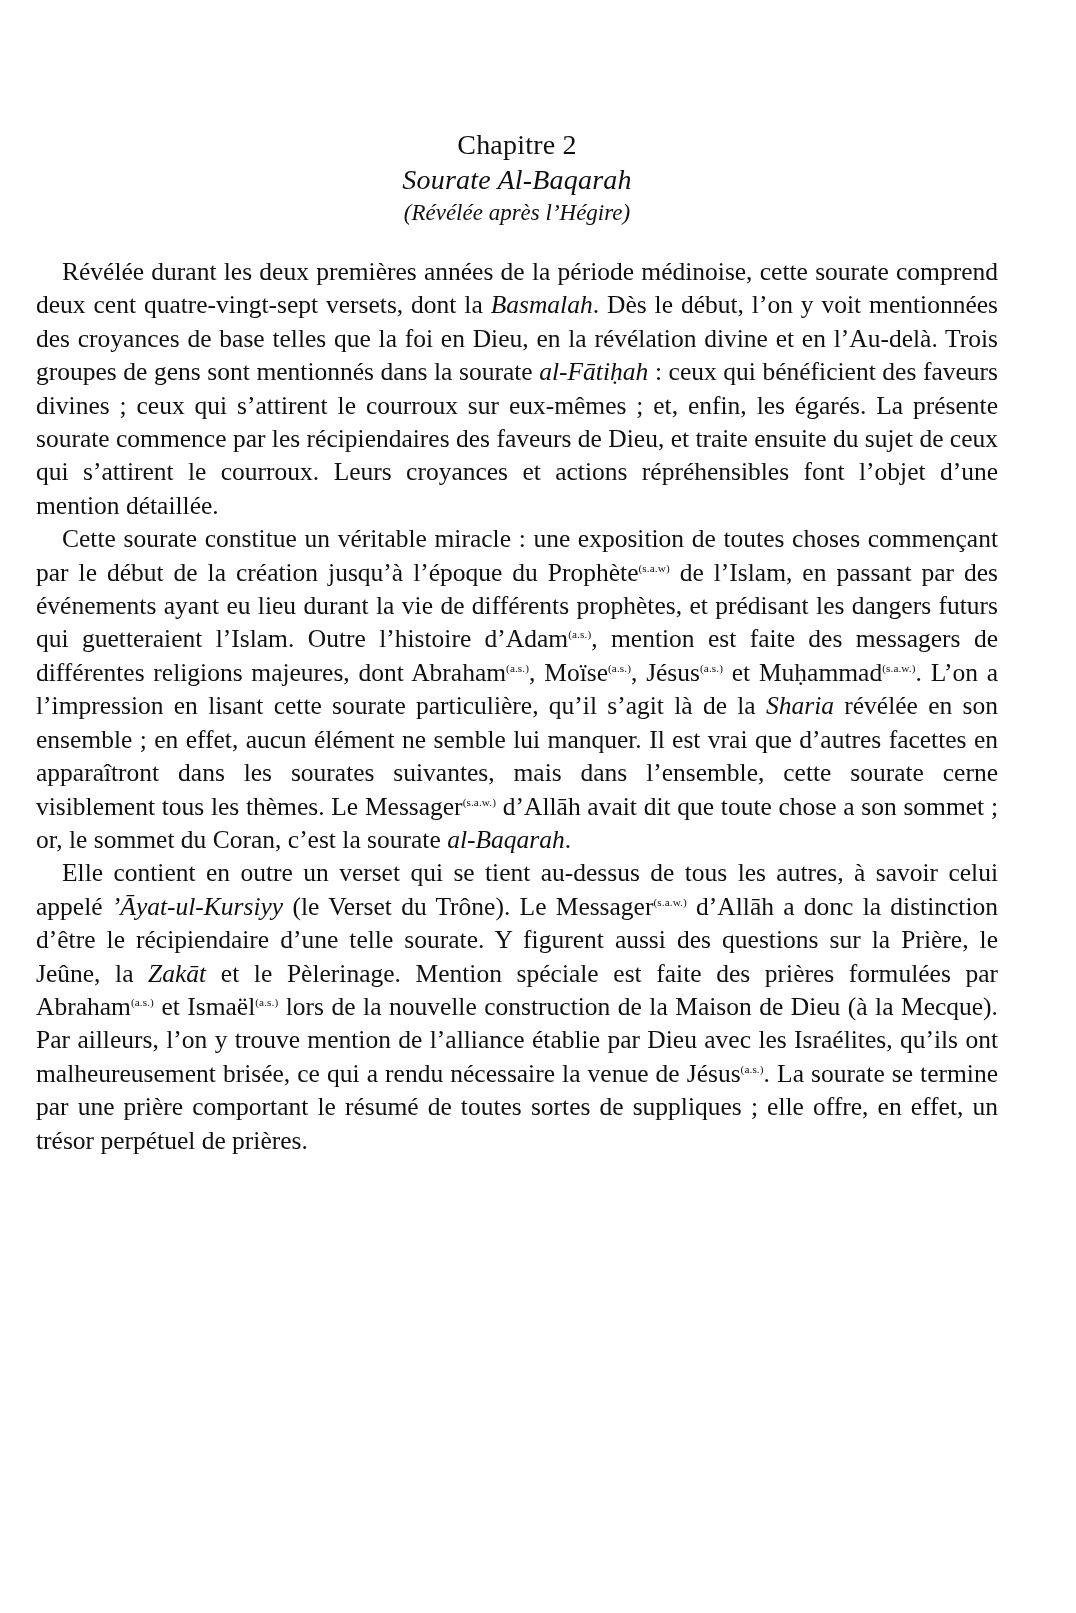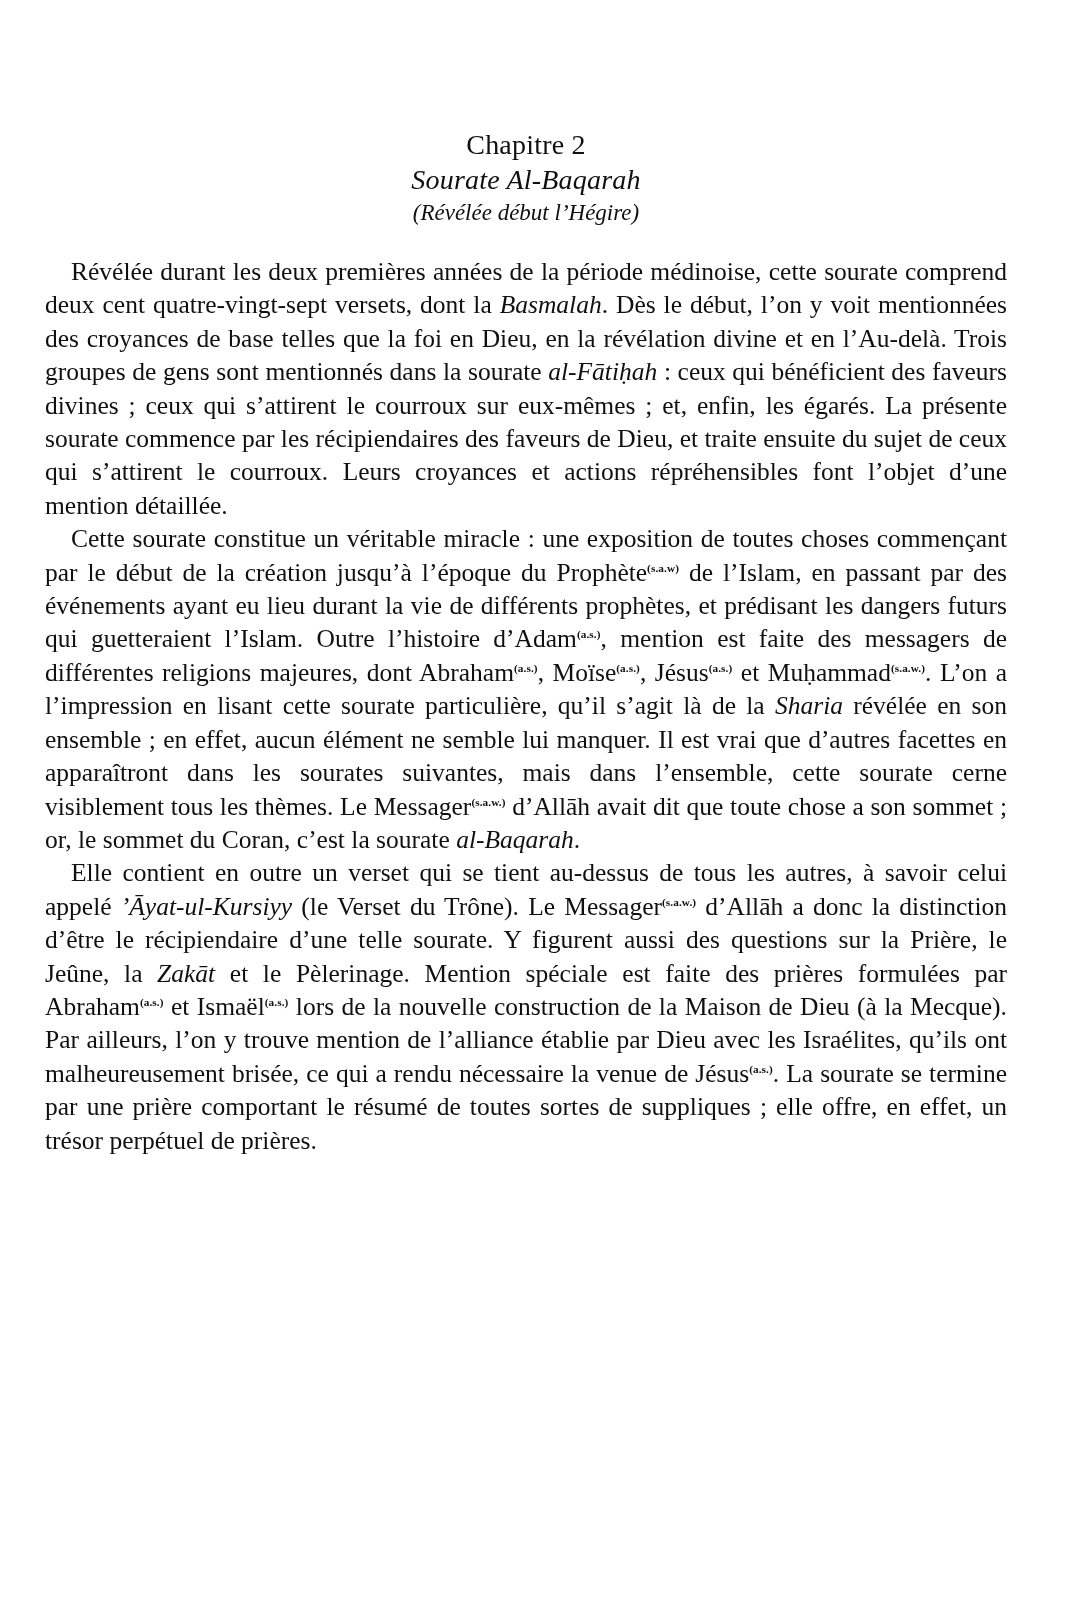--- a/index.html
+++ b/index.html
@@ -17,21 +17,21 @@
   .page {
     position: relative;
     width: 1076px;
     height: 1613px;
     box-sizing: border-box;
     padding: 0;
     overflow: hidden;
   }
   .content {
     position: absolute;
-    left: 45px;
+    left: 36px;
     top: 128px;
     width: 962px;
   }
   
   .chapter-head {
     text-align: center;
     margin: 0;
   }
   .chapter-head .line1 {
     display: block;
@@ -67,34 +67,33 @@
     word-spacing: 0px;
   }
   i, .it {
     font-style: italic;
   }
   sup.sig {
     font-size: 0.44em;
     vertical-align: 0.80em;
     line-height: 0;
     letter-spacing: 0.1px;
-    font-weight: bold;
   }
 </style>
 </head>
 <body>
 
 <div class="page">
 
   <div class="content">
 
     <div class="chapter-head">
       <span class="line1">Chapitre 2</span>
       <span class="line2">Sourate Al-Baqarah</span>
-      <span class="line3">(Révélée début l’Hégire)</span>
+      <span class="line3">(Révélée après l’Hégire)</span>
     </div>
 
     <div class="body-text">
 
       <p class="para"><span>Révélée durant les deux premières années de la période médinoise, cette sourate comprend deux cent quatre-vingt-sept versets, dont la </span><i>Basmalah</i><span>. Dès le début, l’on y voit mentionnées des croyances de base telles que la foi en Dieu, en la révélation divine et en l’Au-delà. Trois groupes de gens sont mentionnés dans la sourate </span><i>al-Fātiḥah</i><span> : ceux qui bénéficient des faveurs divines ; ceux qui s’attirent le courroux sur eux-mêmes ; et, enfin, les égarés. La présente sourate commence par les récipiendaires des faveurs de Dieu, et traite ensuite du sujet de ceux qui s’attirent le courroux. Leurs croyances et actions répréhensibles font l’objet d’une mention détaillée.</span></p>
 
       <p class="para"><span>Cette sourate constitue un véritable miracle : une exposition de toutes choses commençant par le début de la création jusqu’à l’époque du Prophète</span><sup class="sig">(s.a.w)</sup><span> de l’Islam, en passant par des événements ayant eu lieu durant la vie de différents prophètes, et prédisant les dangers futurs qui guetteraient l’Islam. Outre l’histoire d’Adam</span><sup class="sig">(a.s.)</sup><span>, mention est faite des messagers de différentes religions majeures, dont Abraham</span><sup class="sig">(a.s.)</sup><span>, Moïse</span><sup class="sig">(a.s.)</sup><span>, Jésus</span><sup class="sig">(a.s.)</sup><span> et Muḥammad</span><sup class="sig">(s.a.w.)</sup><span>. L’on a l’impression en lisant cette sourate particulière, qu’il s’agit là de la </span><i>Sharia</i><span> révélée en son ensemble ; en effet, aucun élément ne semble lui manquer. Il est vrai que d’autres facettes en apparaîtront dans les sourates suivantes, mais dans l’ensemble, cette sourate cerne visiblement tous les thèmes. Le Messager</span><sup class="sig">(s.a.w.)</sup><span> d’Allāh  avait dit que toute chose a son sommet ; or, le sommet du Coran, c’est la sourate </span><i>al-Baqarah</i><span>.</span></p>
 
       <p class="para"><span>Elle contient en outre un verset qui se tient au-dessus de tous les autres, à savoir celui appelé </span><i>’Āyat-ul-Kursiyy</i><span> (le Verset du Trône). Le Messager</span><sup class="sig">(s.a.w.)</sup><span> d’Allāh a donc la distinction d’être le récipiendaire d’une telle sourate. Y figurent aussi des questions sur la Prière, le Jeûne, la </span><i>Zakāt</i><span> et le Pèlerinage. Mention spéciale est faite des prières formulées par Abraham</span><sup class="sig">(a.s.)</sup><span> et Ismaël</span><sup class="sig">(a.s.)</sup><span> lors de la nouvelle construction de la Maison de Dieu (à la Mecque). Par ailleurs, l’on y trouve mention de l’alliance établie par Dieu avec les Israélites, qu’ils ont malheureusement brisée, ce qui a rendu nécessaire la venue de Jésus</span><sup class="sig">(a.s.)</sup><span>. La sourate se termine par une prière comportant le résumé de toutes sortes de suppliques ; elle offre, en effet, un trésor perpétuel de prières.</span></p>
 

